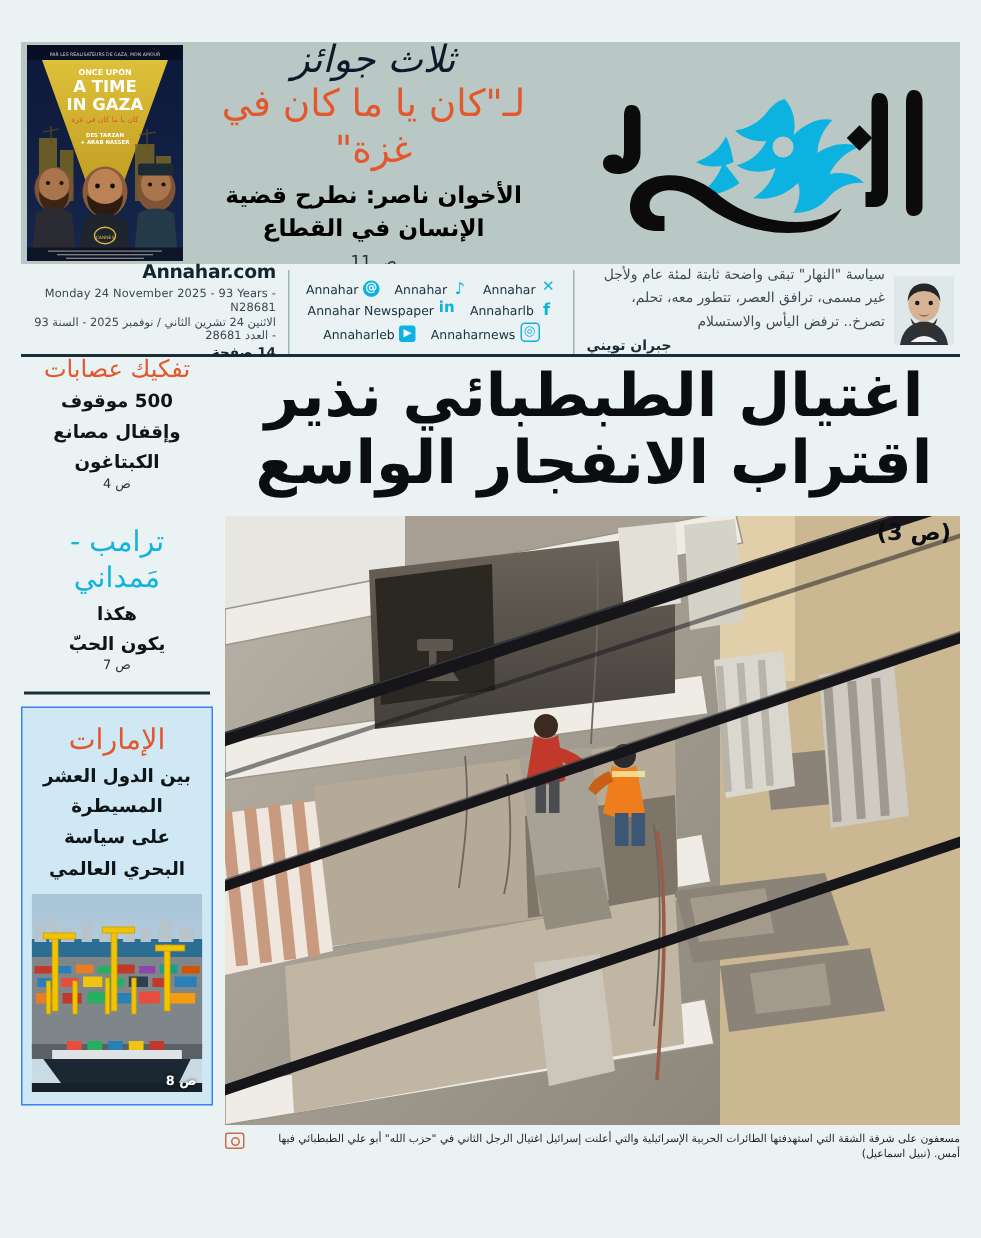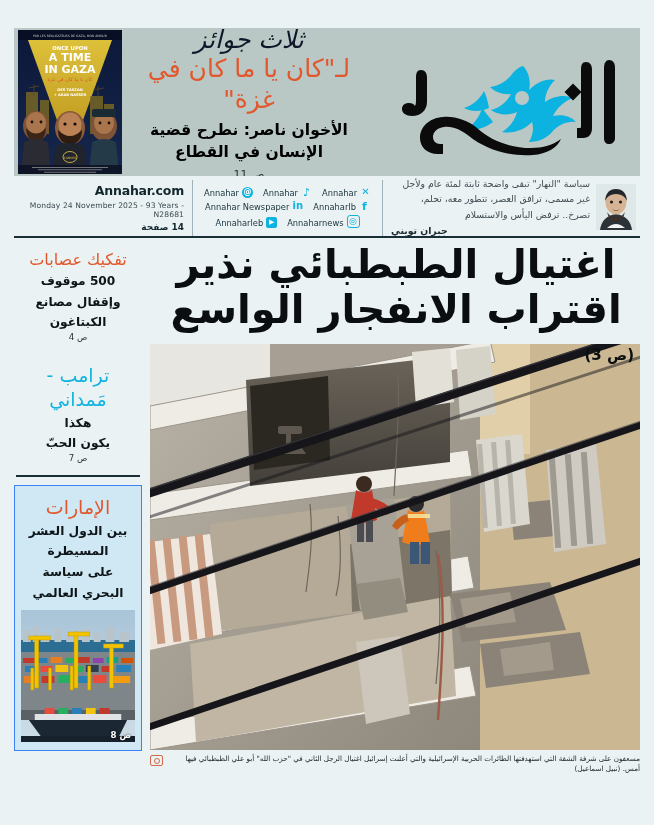--- a/index.html
+++ b/index.html
@@ -222,21 +222,21 @@
     color: #12262e;
     margin-top: 3px;
     direction: rtl;
     text-align: center;
   }
 
   
   .sidebar {
     position: absolute;
     left: 14px;
-    top: 248px;
+    top: 234px;
     width: 128px;
     height: 570px;
     display: flex;
     flex-direction: column;
   }
   .side-block {
     text-align: center;
     direction: rtl;
     padding: 2px 4px 8px 4px;
   }
@@ -531,20 +531,21 @@
         <span class="social-item">
           <span>Annaharnews</span>
           <span class="sicon instagram">◎</span>
         </span>
       </div>
     </div>
 
     <div class="masthead-info">
       <div class="site-name">Annahar.com</div>
       <div class="date-en">Monday   24   November   2025 - 93 Years - N28681</div>
+      <div class="date-ar">الاثنين 24 تشرين الثاني / نوفمبر 2025 - السنة 93 - العدد 28681</div>
       <div class="pages-count">14 صفحة</div>
     </div>
   </div>
 
   <div class="sidebar">
 
     <div class="side-block">
       <div class="side-kicker orange">تفكيك عصابات</div>
       <div class="side-body">500 موقوف</div>
       <div class="side-body">وإقفال مصانع</div>

